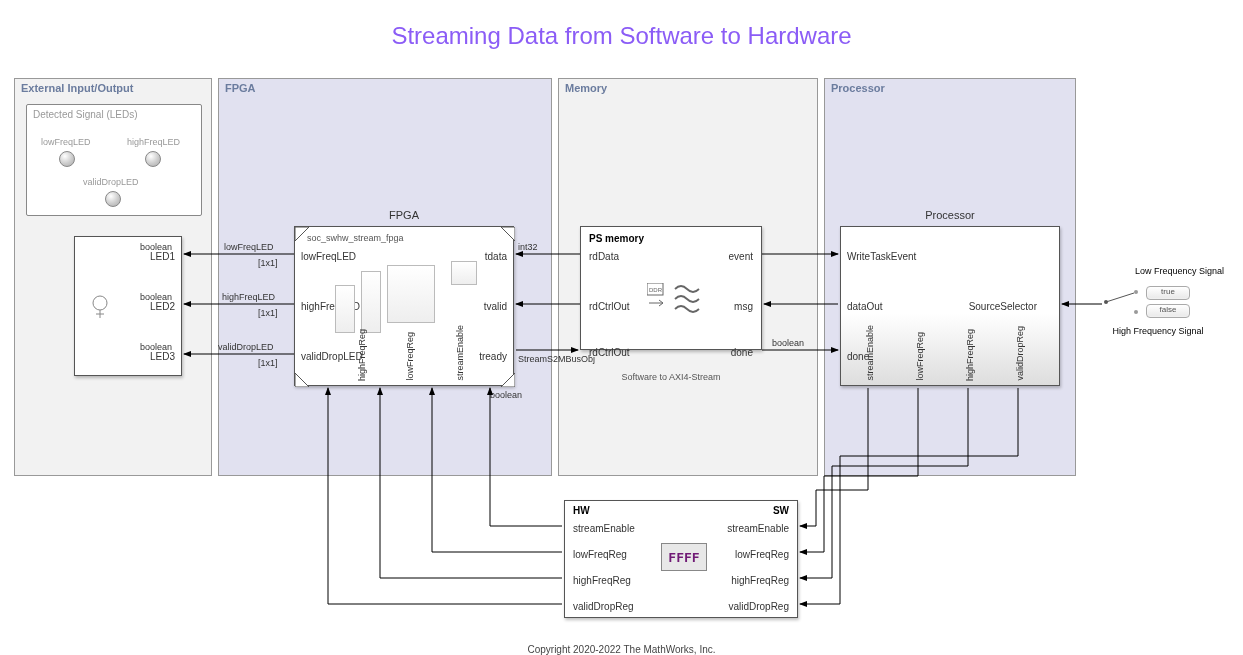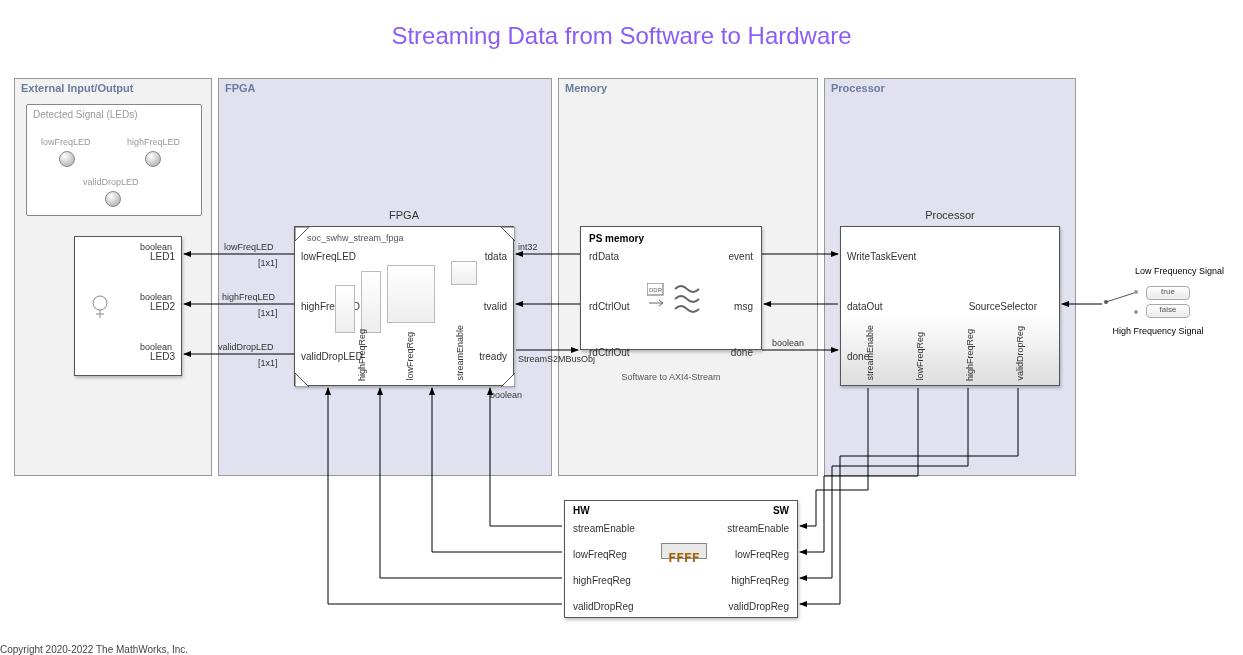--- a/index.html
+++ b/index.html
@@ -14,21 +14,21 @@
 .block-title{position:absolute;font-size:11px;color:#333;text-align:center}
 .port{position:absolute;font-size:10px;color:#333;white-space:nowrap}
 .port.l{text-align:left}
 .port.r{text-align:right}
 .sm{font-size:9px;color:#555}
 .led{width:16px;height:16px;border-radius:50%;background:radial-gradient(circle at 35% 30%,#fff,#ccc 55%,#aaa);border:1px solid #888;display:inline-block}
 svg{position:absolute;top:0;left:0}
 .signal{stroke:#000;stroke-width:1;fill:none}
 .arrow{fill:#000;stroke:none}
 .txt{font-size:9px;fill:#333}
-.copy{font-size:10px;color:#444;margin-top:6px}
+.copy{text-align:center;font-size:10px;color:#444;margin-top:6px}
 .inner{position:absolute;border:1px solid #bbb;background:linear-gradient(#fff,#eee);font-size:8px;color:#888}
 .btn{position:absolute;width:44px;height:14px;border:1px solid #aaa;border-radius:4px;background:linear-gradient(#fff,#e8e8e8);font-size:8px;text-align:center;color:#555;box-shadow:inset 0 0 2px #fff}
 .tri{position:absolute;border:1px solid #888;background:#fff}
 .vtxt{writing-mode:vertical-rl;transform:rotate(180deg);font-size:9px;color:#333;position:absolute}
 </style>
 </head>
 <body>
 
 <div class="title">Streaming Data from Software to Hardware</div>
 
@@ -134,21 +134,21 @@
   <div style="position:absolute;top:4px;left:8px;font-size:10px;font-weight:bold">HW</div>
   <div style="position:absolute;top:4px;right:8px;font-size:10px;font-weight:bold">SW</div>
   <div class="port l" style="left:8px;top:22px">streamEnable</div>
   <div class="port l" style="left:8px;top:48px">lowFreqReg</div>
   <div class="port l" style="left:8px;top:74px">highFreqReg</div>
   <div class="port l" style="left:8px;top:100px">validDropReg</div>
   <div class="port r" style="right:8px;top:22px">streamEnable</div>
   <div class="port r" style="right:8px;top:48px">lowFreqReg</div>
   <div class="port r" style="right:8px;top:74px">highFreqReg</div>
   <div class="port r" style="right:8px;top:100px">validDropReg</div>
-  <div style="position:absolute;left:96px;top:42px;width:46px;height:16px;border:1px solid #888;background:#e8e8e8;font:bold 13px monospace;text-align:center;line-height:28px;color:#a16207">FFFF</div>
+  <div style="position:absolute;left:96px;top:42px;width:46px;height:28px;border:1px solid #888;background:#e8e8e8;font:bold 13px monospace;text-align:center;line-height:28px;color:#701a75">FFFF</div>
 </div>
 
 <svg width="1243" height="580">
 <defs>
         <marker id="ah" markerWidth="8" markerHeight="8" refX="7" refY="3" orient="auto">
           <path d="M0 0 L8 3 L0 6 Z" class="arrow"></path>
         </marker>
       </defs>
 
 <line class="signal" x1="294" y1="196" x2="184" y2="196" marker-end="url(#ah)"></line>

